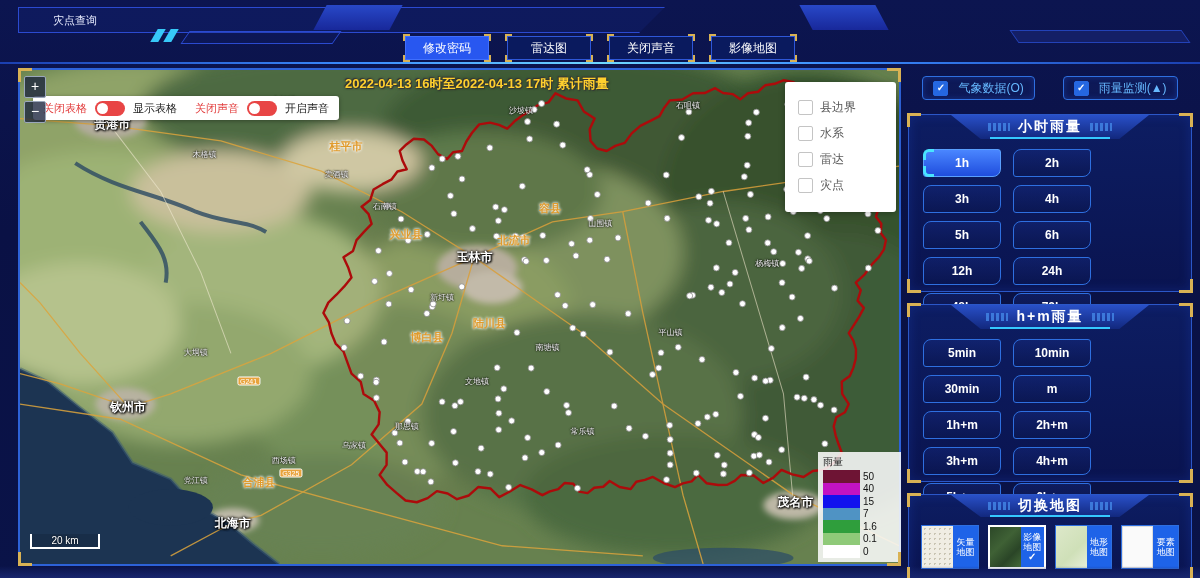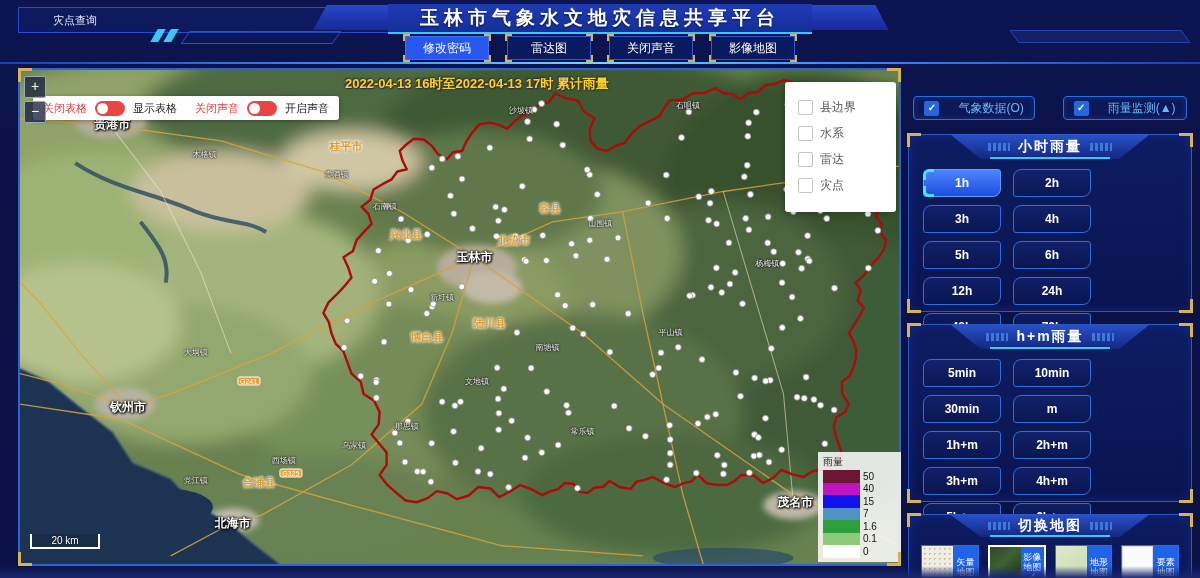--- a/index.html
+++ b/index.html
@@ -88,23 +88,23 @@
   .legend-title{margin-bottom:1px;}
   .legend-row{display:flex;align-items:center;height:12.5px;}
   .swatch{width:37px;height:12.5px;flex:none;}
   .legend-val{margin-left:3px;font-size:10px;color:#111;}
   .scale{position:absolute;left:10px;top:464px;width:66px;height:13px;border:2px solid #fff;border-top:none;
     display:flex;align-items:center;justify-content:center;font-size:10px;color:#fff;z-index:3;
     text-shadow:0 0 2px #000;background:rgba(0,0,0,.12);}
   
   .sidebar{position:absolute;left:908px;top:70px;width:284px;}
   .data-toggles{display:flex;justify-content:center;gap:28px;margin:6px 0 14px 0;}
-  .data-toggle{display:flex;align-items:center;gap:19px;height:22px;padding:0 10px;border:1px solid #2e6fe0;
+  .data-toggle{display:flex;align-items:center;gap:10px;height:22px;padding:0 10px;border:1px solid #2e6fe0;
     border-radius:4px;background:rgba(16,30,96,.55);color:#66b8ff;font-size:12px;cursor:pointer;
-    box-shadow:inset 0 0 6px rgba(40,90,220,.35);margin-top:20px;}
+    box-shadow:inset 0 0 6px rgba(40,90,220,.35);}
   .data-toggle .cb{width:13px;height:13px;border-radius:2px;}
   .panel{position:relative;border:1px solid #2b57c8;background:linear-gradient(180deg,#0d1d62,#0a1450);
     margin-bottom:12px;box-shadow:inset 0 0 12px rgba(30,70,200,.3);}
   .panel-hour{height:176px}.panel-hm{height:176px}.panel-map{height:84px}
   .panel-header{position:relative;width:198px;height:24px;margin:0 auto;
     background:linear-gradient(180deg,#2950c8,#12287e);clip-path:polygon(0 0,100% 0,85% 100%,15% 100%);
     display:flex;align-items:center;justify-content:center;gap:8px;}
   .panel-header::after{content:"";position:absolute;left:50%;bottom:0;transform:translateX(-50%);
     width:120px;height:2px;background:#35c8ff;}
   .panel-title{color:#fff;font-weight:bold;font-size:14px;letter-spacing:2px;}
@@ -141,23 +141,20 @@
 <div id="app">
 
   <div class="left-box">
     <span class="welcome">灾点查询</span>
   </div>
   <div class="slash s1"></div>
   <div class="slash s2"></div>
   <div class="sub-deco"></div>
   <div class="wing l"></div>
   <div class="wing r"></div>
-  <div class="title-band">
-    <span class="title-text">玉林市气象水文地灾信息共享平台</span>
-  </div>
   <div class="right-sub"></div>
 
   <div class="nav">
     <div class="nav-btn active">修改密码</div>
     <div class="nav-btn">雷达图</div>
     <div class="nav-btn">关闭声音</div>
     <div class="nav-btn">影像地图</div>
   </div>
   <div class="hd-line"></div>
 

